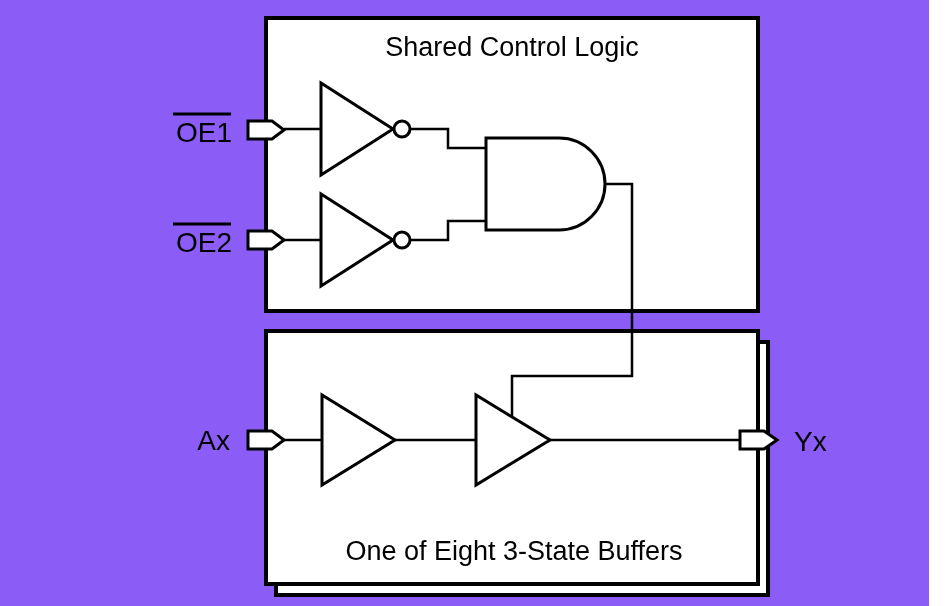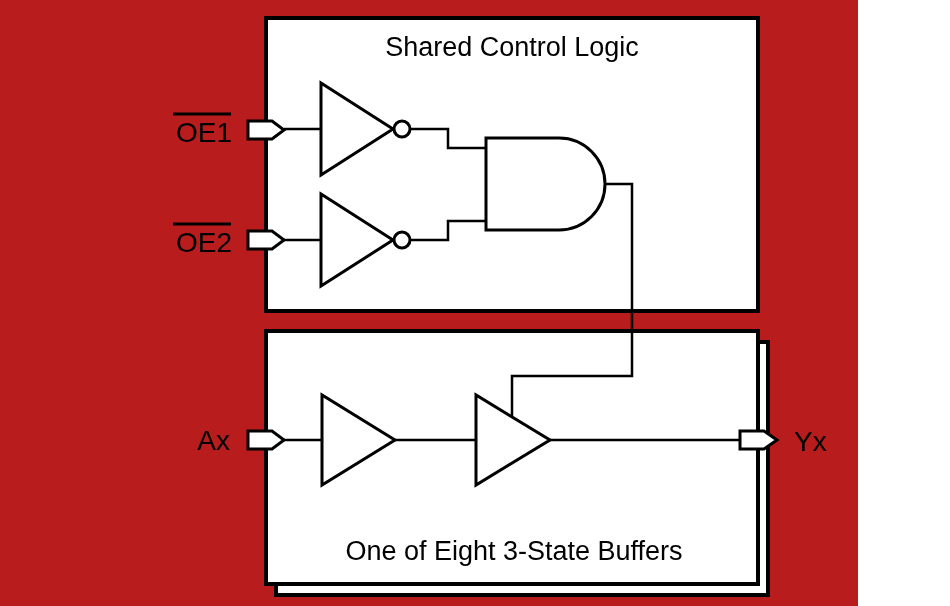--- a/index.html
+++ b/index.html
@@ -1,20 +1,20 @@
 <!DOCTYPE html>
 <html><head>
 <meta charset="utf-8">
 <style>
   html, body { margin: 0; padding: 0; background: #ffffff; }
   .canvas {
     position: relative;
-    width: 858px;
+    width: 929px;
     height: 606px;
-    background: #b91c1c;
+    background: #8b5cf6;
     overflow: hidden;
     text-align: center;
   }
   svg text {
     font-family: "Liberation Sans", sans-serif;
     fill: #000000;
   }
   .title-text { font-size: 27px; }
   .pin-text { font-size: 28px; }
 </style>

